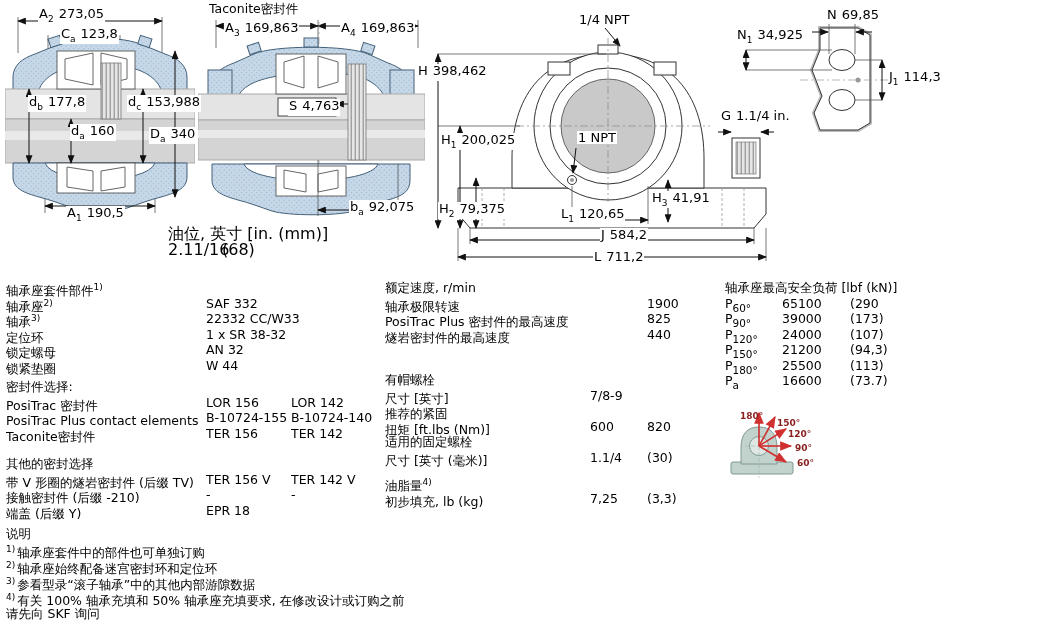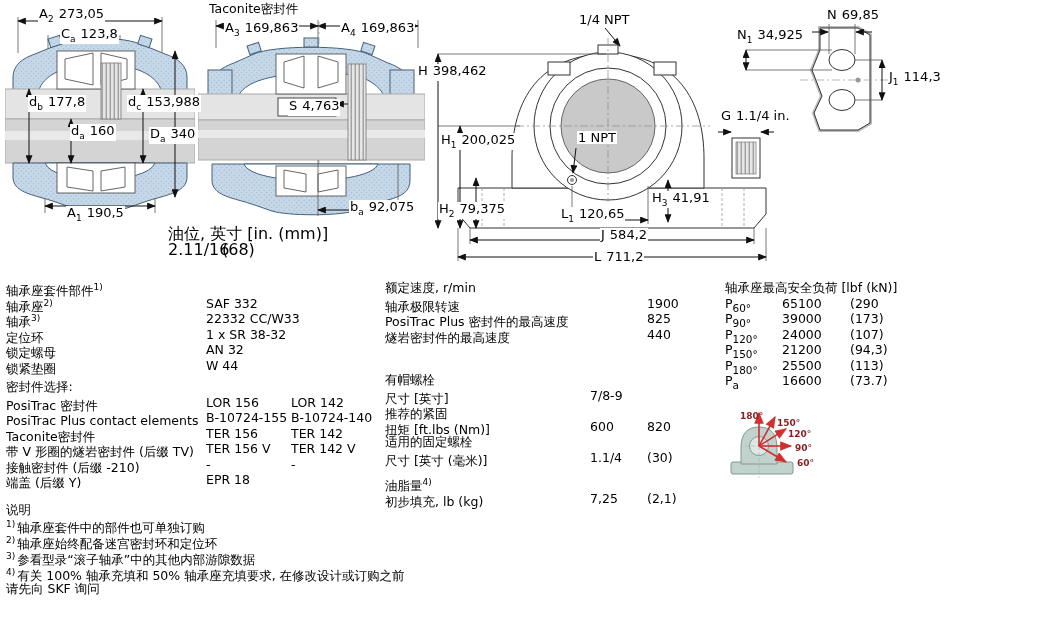--- a/index.html
+++ b/index.html
@@ -18,21 +18,21 @@
   .srow{position:relative;height:15.5px;white-space:nowrap}
   .srow>span{position:absolute;top:0;white-space:nowrap}
   .srow .lbl{left:0}
   .col-left .v1{left:200px}.col-left .v2{left:285px}
   .col-mid .v1{left:205px}.col-mid .v2{left:262px}
   .col-mid .sec-speeds .v1{left:262px;width:42px;text-align:left}
   .col-right .v1{left:57px}.col-right .v2{left:125px}
   .nrow{height:16px;white-space:nowrap}
   .nrow sup{margin-right:2px}
   .gap6{margin-top:6px}.gap8{margin-top:0}.gap10{margin-top:10px}
-  .gap14{margin-top:14px}.gap15{margin-top:15px}.gap20{margin-top:30px}
+  .gap14{margin-top:8px}.gap15{margin-top:15px}.gap20{margin-top:30px}
   .angle-label{position:absolute;font-size:9px;color:#8a1f1f;white-space:nowrap;font-weight:bold}
   svg{display:block}
   .dimline{stroke:#111;stroke-width:1;fill:none}
   .extline{stroke:#555;stroke-width:0.8;fill:none}
   .outline{stroke:#333;stroke-width:1;fill:#fff}
   .blue{fill:url(#pdots);stroke:#44617a;stroke-width:1}
   .roller{fill:#fff;stroke:#555;stroke-width:0.9}
 </style>
 </head>
 <body>
@@ -285,20 +285,21 @@
     <span class="v1">B-10724-155</span>
     <span class="v2">B-10724-140</span>
   </div>
 
   <div class="srow">
     <span class="lbl"><span>Taconite密封件</span><sup></sup></span>
     <span class="v1">TER 156</span>
     <span class="v2">TER 142</span>
   </div>
 </div>
+  <div class="sec-title gap15"><span>其他的密封选择</span></div>
   <div>
   <div class="srow">
     <span class="lbl"><span>带 V 形圈的燧岩密封件 (后缀 TV)</span><sup></sup></span>
     <span class="v1">TER 156 V</span>
     <span class="v2">TER 142 V</span>
   </div>
 
   <div class="srow">
     <span class="lbl"><span>接触密封件 (后缀 -210)</span><sup></sup></span>
     <span class="v1">-</span>
@@ -386,21 +387,21 @@
     <span class="v2">(30)</span>
   </div>
 </div>
   </div>
   <div class="sec gap10">
     <div class="sec-title"><span>油脂量</span><sup>4)</sup></div>
     <div>
   <div class="srow">
     <span class="lbl"><span>初步填充, lb (kg)</span><sup></sup></span>
     <span class="v1">7,25</span>
-    <span class="v2">(2,1)</span>
+    <span class="v2">(3,3)</span>
   </div>
 </div>
   </div>
 </div>
 
 <div class="col col-right" style="left:725px;top:280px;width:322px">
   <div class="sec-title">轴承座最高安全负荷 [lbf (kN)]</div>
   <div>
   <div class="srow">
     <span class="lbl"><span>P</span><sub>60°</sub></span>

